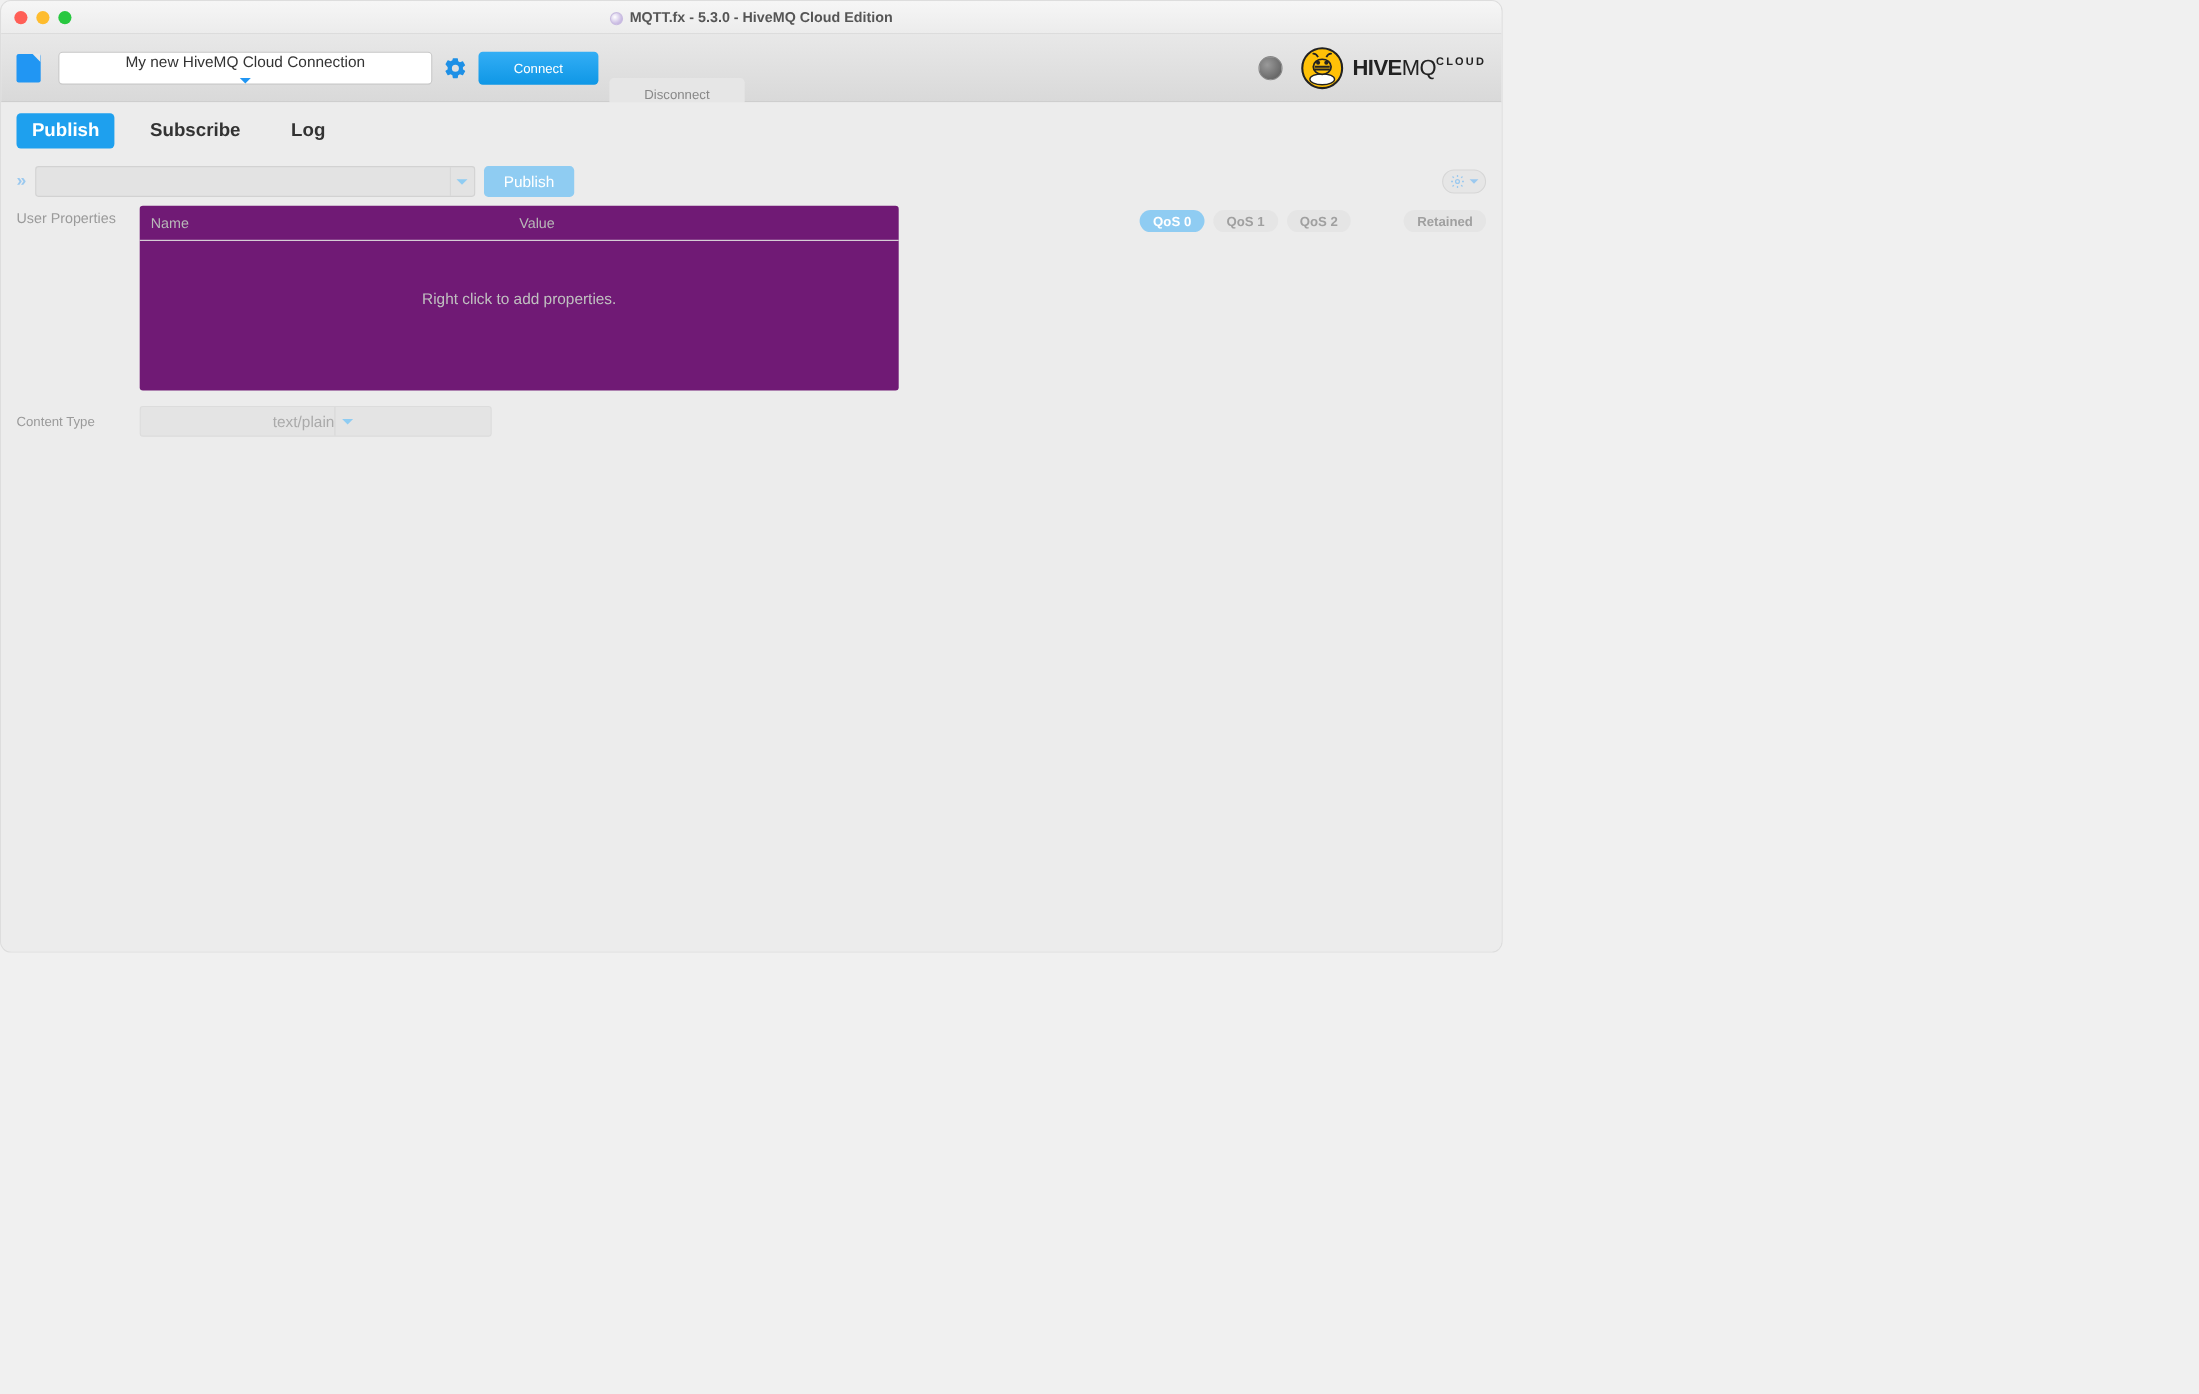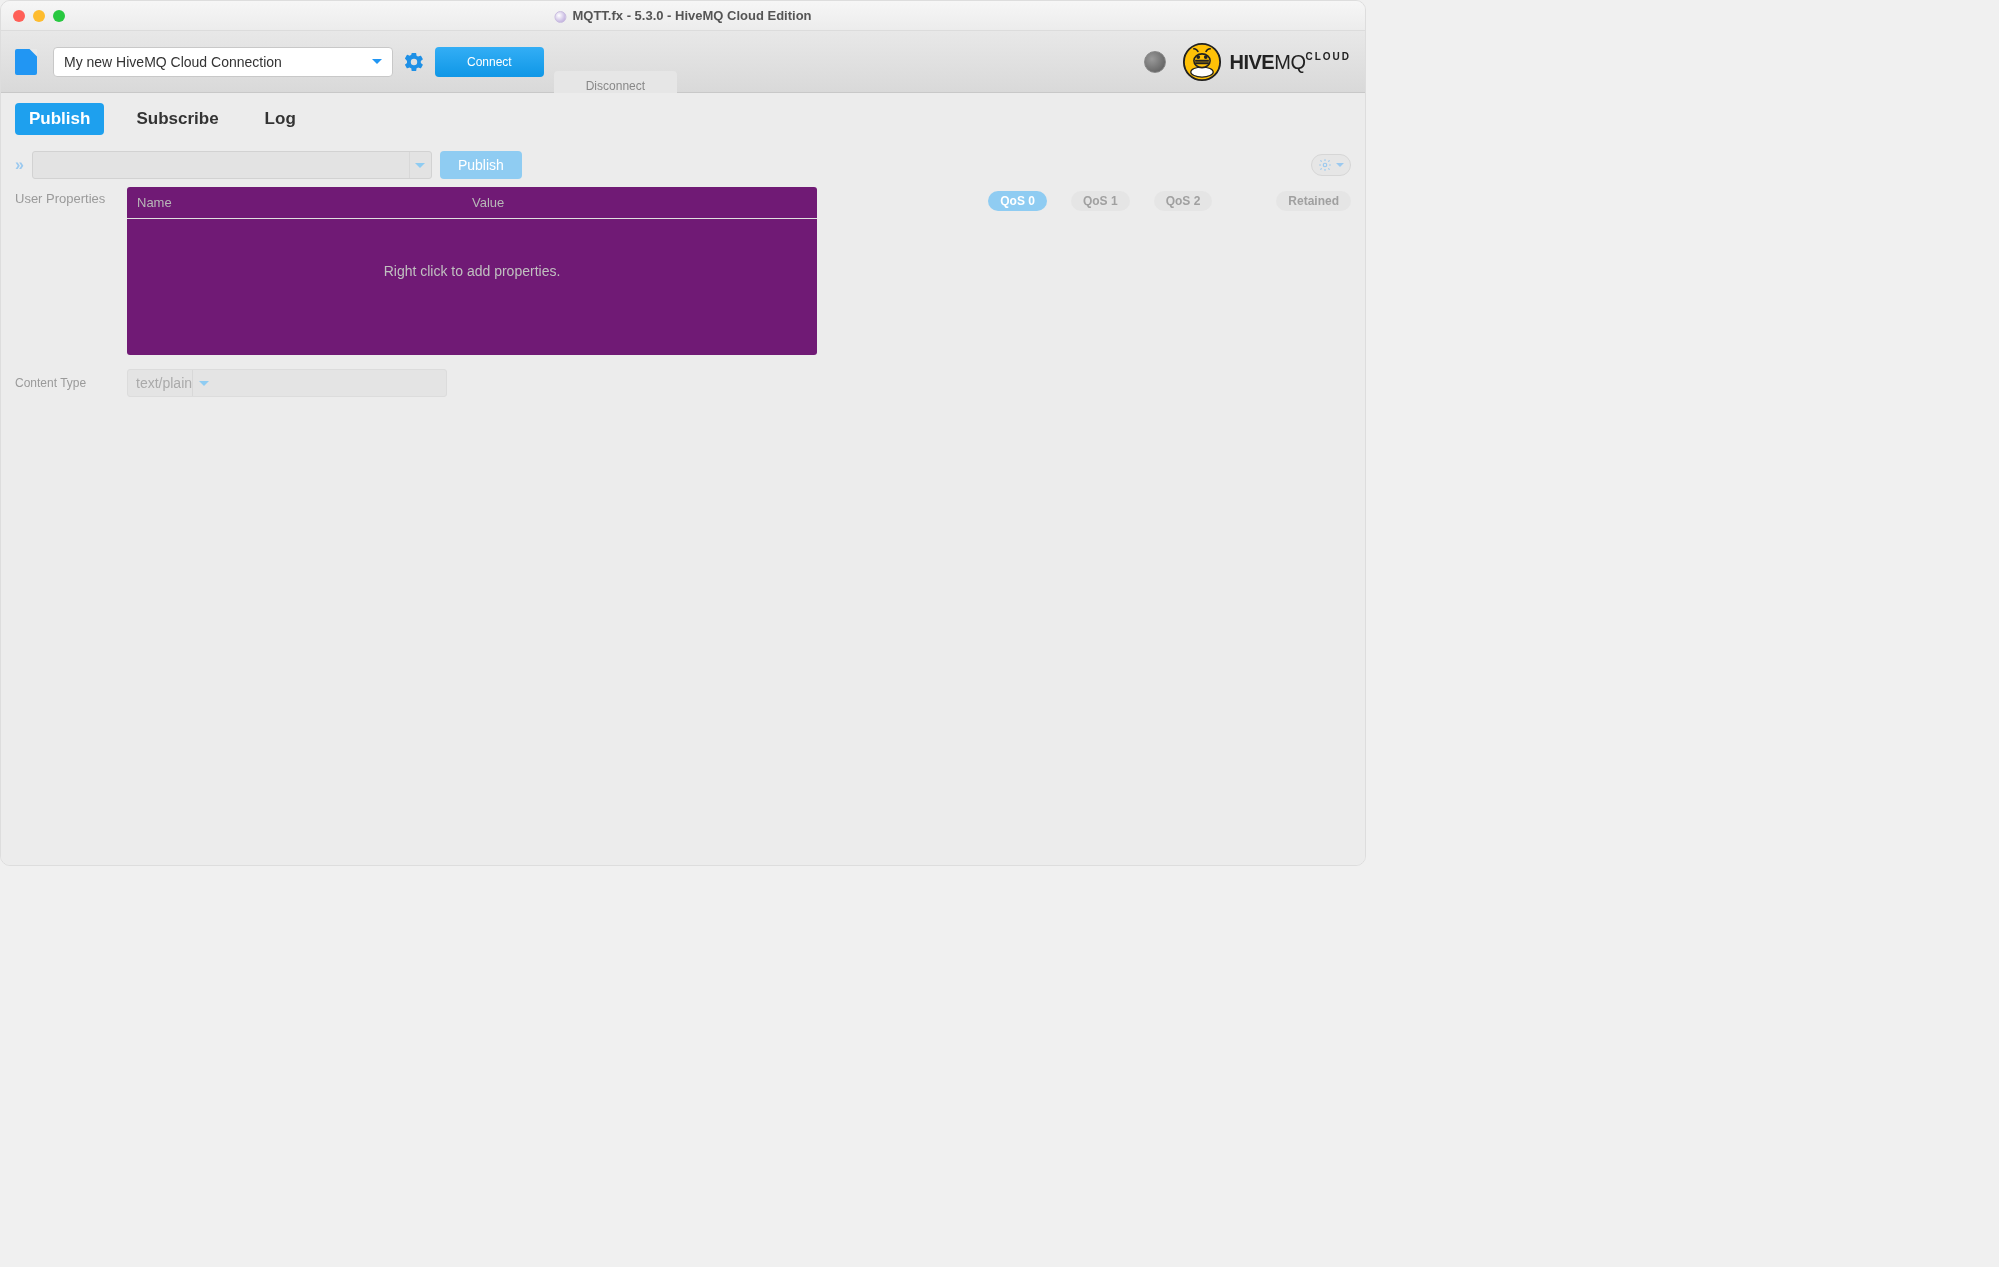--- a/index.html
+++ b/index.html
@@ -78,20 +78,21 @@
     align-items: center;
     background: #fff;
     border: 1px solid #c8c8c8;
     border-radius: 4px;
     height: 30px;
     width: 340px;
     padding: 0 10px;
     font-size: 14px;
     color: #333;
     justify-content: space-between;
+    flex-direction: column;
   }
   .caret-down {
     width: 0; height: 0;
     border-left: 5px solid transparent;
     border-right: 5px solid transparent;
     border-top: 5px solid #2196f3;
   }
 
   .gear-icon {
     width: 22px; height: 22px;
@@ -264,21 +265,21 @@
     transform: translate(-50%, -50%);
     color: #c0c0c0;
     font-size: 14px;
   }
 
   .qos-area {
     flex: 1;
     display: flex;
     align-items: flex-end;
     justify-content: flex-end;
-    gap: 24px;
+    gap: 8px;
     padding-top: 4px;
   }
   .pill {
     border-radius: 12px;
     padding: 3px 12px;
     font-size: 12px;
     font-weight: 600;
     color: #a0a0a0;
     background: #e5e5e5;
   }
@@ -301,21 +302,21 @@
     color: #9a9a9a;
   }
   .ctype-select {
     flex: 0 0 320px;
     background: #e4e4e4;
     height: 28px;
     border: 1px solid #dcdcdc;
     border-radius: 3px;
     display: flex;
     align-items: center;
-    justify-content: flex-start;
+    justify-content: center;
     padding: 0 8px;
     color: #aaa;
     font-size: 14px;
   }
   .ctype-select .caret-box {
     width: 22px; height: 100%;
     border-left: 1px solid #d8d8d8;
     display: flex; align-items: center; justify-content: center;
   }
 </style>

